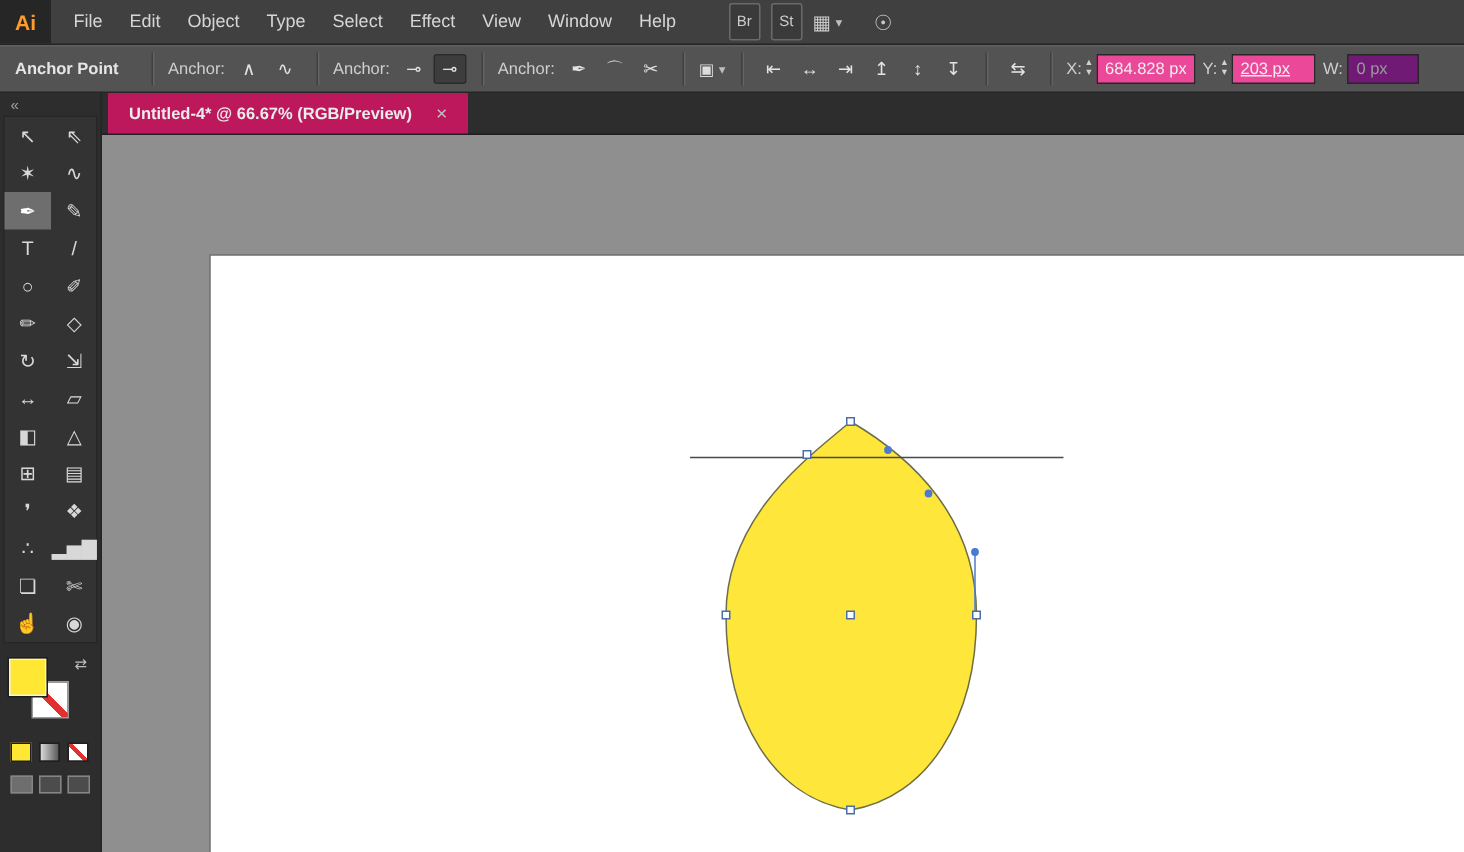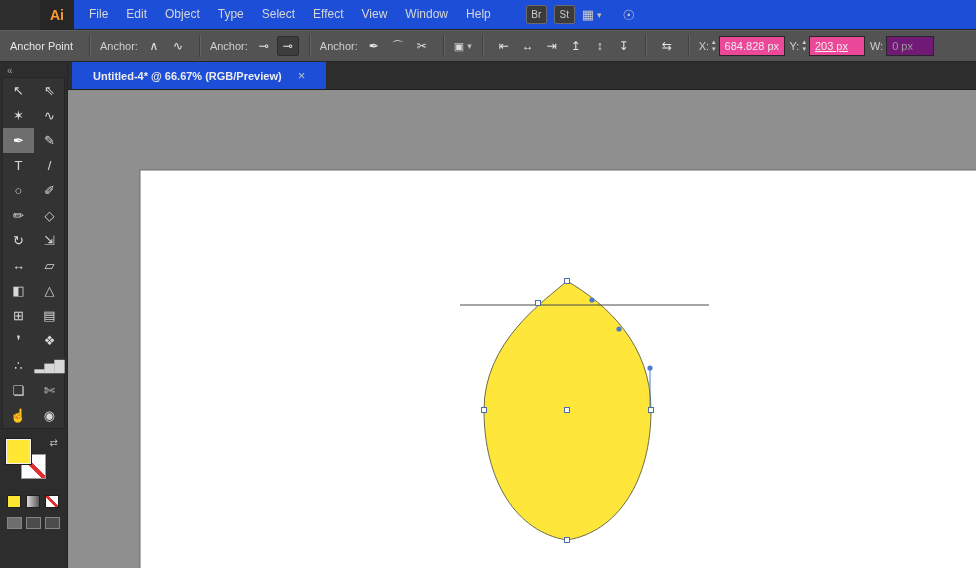--- a/index.html
+++ b/index.html
@@ -1,41 +1,41 @@
 <!DOCTYPE html>
 <html><head>
 <meta charset="utf-8">
 <style>
   * { margin:0; padding:0; box-sizing:border-box; }
   html,body { width:976px; height:568px; overflow:hidden; }
   body { font-family:"Liberation Sans", sans-serif; background:#2d2d2d; }
   .app { width:976px; height:568px; display:flex; flex-direction:column; }
 
   
-  .menubar { flex:0 0 30px; background:#1d4ed8; display:flex; align-items:center;
-             color:#d6d6d6; font-size:12px; border-bottom:1px solid #242424;margin-left:40px; }
+  .menubar { flex:0 0 30px; background:#404040; display:flex; align-items:center;
+             color:#d6d6d6; font-size:12px; border-bottom:1px solid #242424; }
   .logo { width:34px; height:29px; background:#262626; color:#ff9c2a; font-weight:bold;
           font-size:14px; display:flex; align-items:center; justify-content:center; }
   .menus { display:flex; margin-left:6px; }
   .menu-item { padding:0 9px; line-height:29px; cursor:default; white-space:nowrap; }
   .menubar-right { display:flex; align-items:center; gap:7px; margin-left:26px; }
-  .mini-badge { width:21px; height:19px; border:1px solid #6a6a6a; background:#3a3a3a;
+  .mini-badge { width:21px; height:25px; border:1px solid #6a6a6a; background:#3a3a3a;
                 color:#cccccc; font-size:10px; display:flex; align-items:center;
                 justify-content:center; border-radius:2px; }
   .ws { display:flex; align-items:center; gap:3px; color:#c9c9c9; }
   .ws-glyph { font-size:13px; }
   .chev { font-size:9px; color:#bdbdbd; }
   .sync-glyph { font-size:14px; color:#c9c9c9; margin-left:14px; }
 
   
   .controlbar { flex:0 0 32px; background:#535353; border-top:1px solid #616161;
                 border-bottom:1px solid #262626; display:flex; align-items:center;
                 color:#dcdcdc; font-size:11px; padding:0 10px; gap:5px;
                 white-space:nowrap; overflow:hidden; }
-  .cb-label { color:#e6e6e6; margin-right:6px; }
+  .cb-label { color:#e6e6e6; margin-right:12px;font-weight:bold; }
   .cb-sublabel { color:#cfcfcf; }
   .sep { width:1px; height:22px; background:#404040; box-shadow:1px 0 0 #636363; margin:0 5px; flex:0 0 1px; }
   .btn-group { display:flex; gap:2px; }
   .cb-btn { min-width:22px; height:20px; display:flex; align-items:center; justify-content:center;
             color:#e3e3e3; font-size:12px; border-radius:2px; cursor:default; }
   .cb-btn.pressed { background:#3d3d3d; border:1px solid #2c2c2c; }
   .iso { display:flex; align-items:center; gap:3px; }
   .field { display:flex; align-items:center; gap:3px; }
   .stepper { display:flex; flex-direction:column; line-height:6px; font-size:7px; color:#d0d0d0; }
   .stepper span { height:7px; }
@@ -68,22 +68,22 @@
   .mini-swatch.gradient { background:linear-gradient(90deg,#dcdcdc,#585858); }
   .mini-swatch.none { background:linear-gradient(45deg, #ffffff 40%, #e03030 40%, #e03030 58%, #ffffff 58%); }
   .draw-modes { display:flex; gap:4px; margin-top:9px; align-self:flex-start; margin-left:7px; }
   .dm { width:15px; height:12px; border:1px solid #858585; background:#4c4c4c; }
   .dm.active { background:#6e6e6e; }
 
   
   .right-area { flex:1; display:flex; flex-direction:column; min-width:0; }
   .tabbar { flex:0 0 28px; background:#2d2d2d; display:flex; align-items:stretch;
             border-bottom:1px solid #1f1f1f; }
-  .tab { background:#1d4ed8; color:#ececec; font-size:11px; font-weight:bold;
-         display:flex; align-items:center; padding:0 21px; gap:16px; margin-left:4px; cursor:default; }
+  .tab { background:#be185d; color:#ececec; font-size:11px; font-weight:bold;
+         display:flex; align-items:center; padding:0 14px; gap:16px; margin-left:4px; cursor:default; }
   .tab-close { color:#c2c2c2; font-weight:normal; font-size:13px; cursor:default; }
   .canvas { flex:1; background:#8f8f8f; position:relative; overflow:hidden; }
   .canvas svg { display:block; }
 </style>
 </head>
 <body>
 
 <div class="app">
 
   <header class="menubar">

